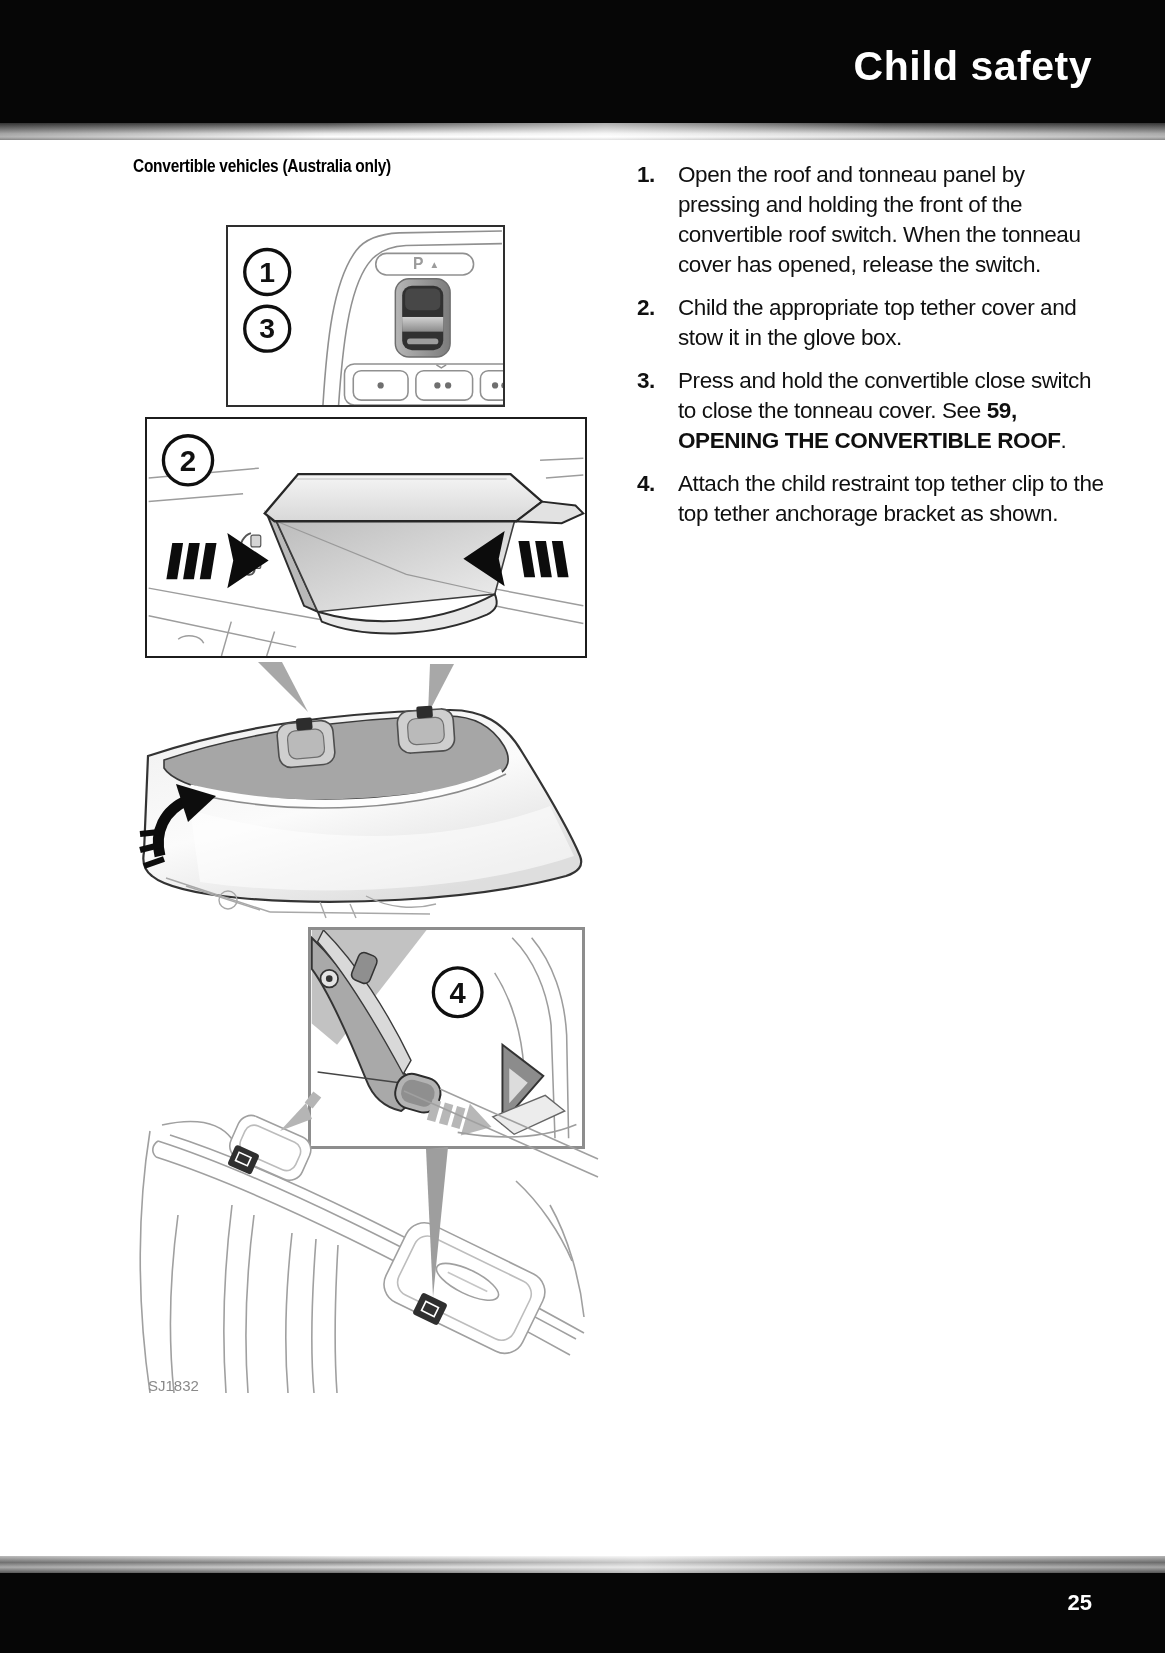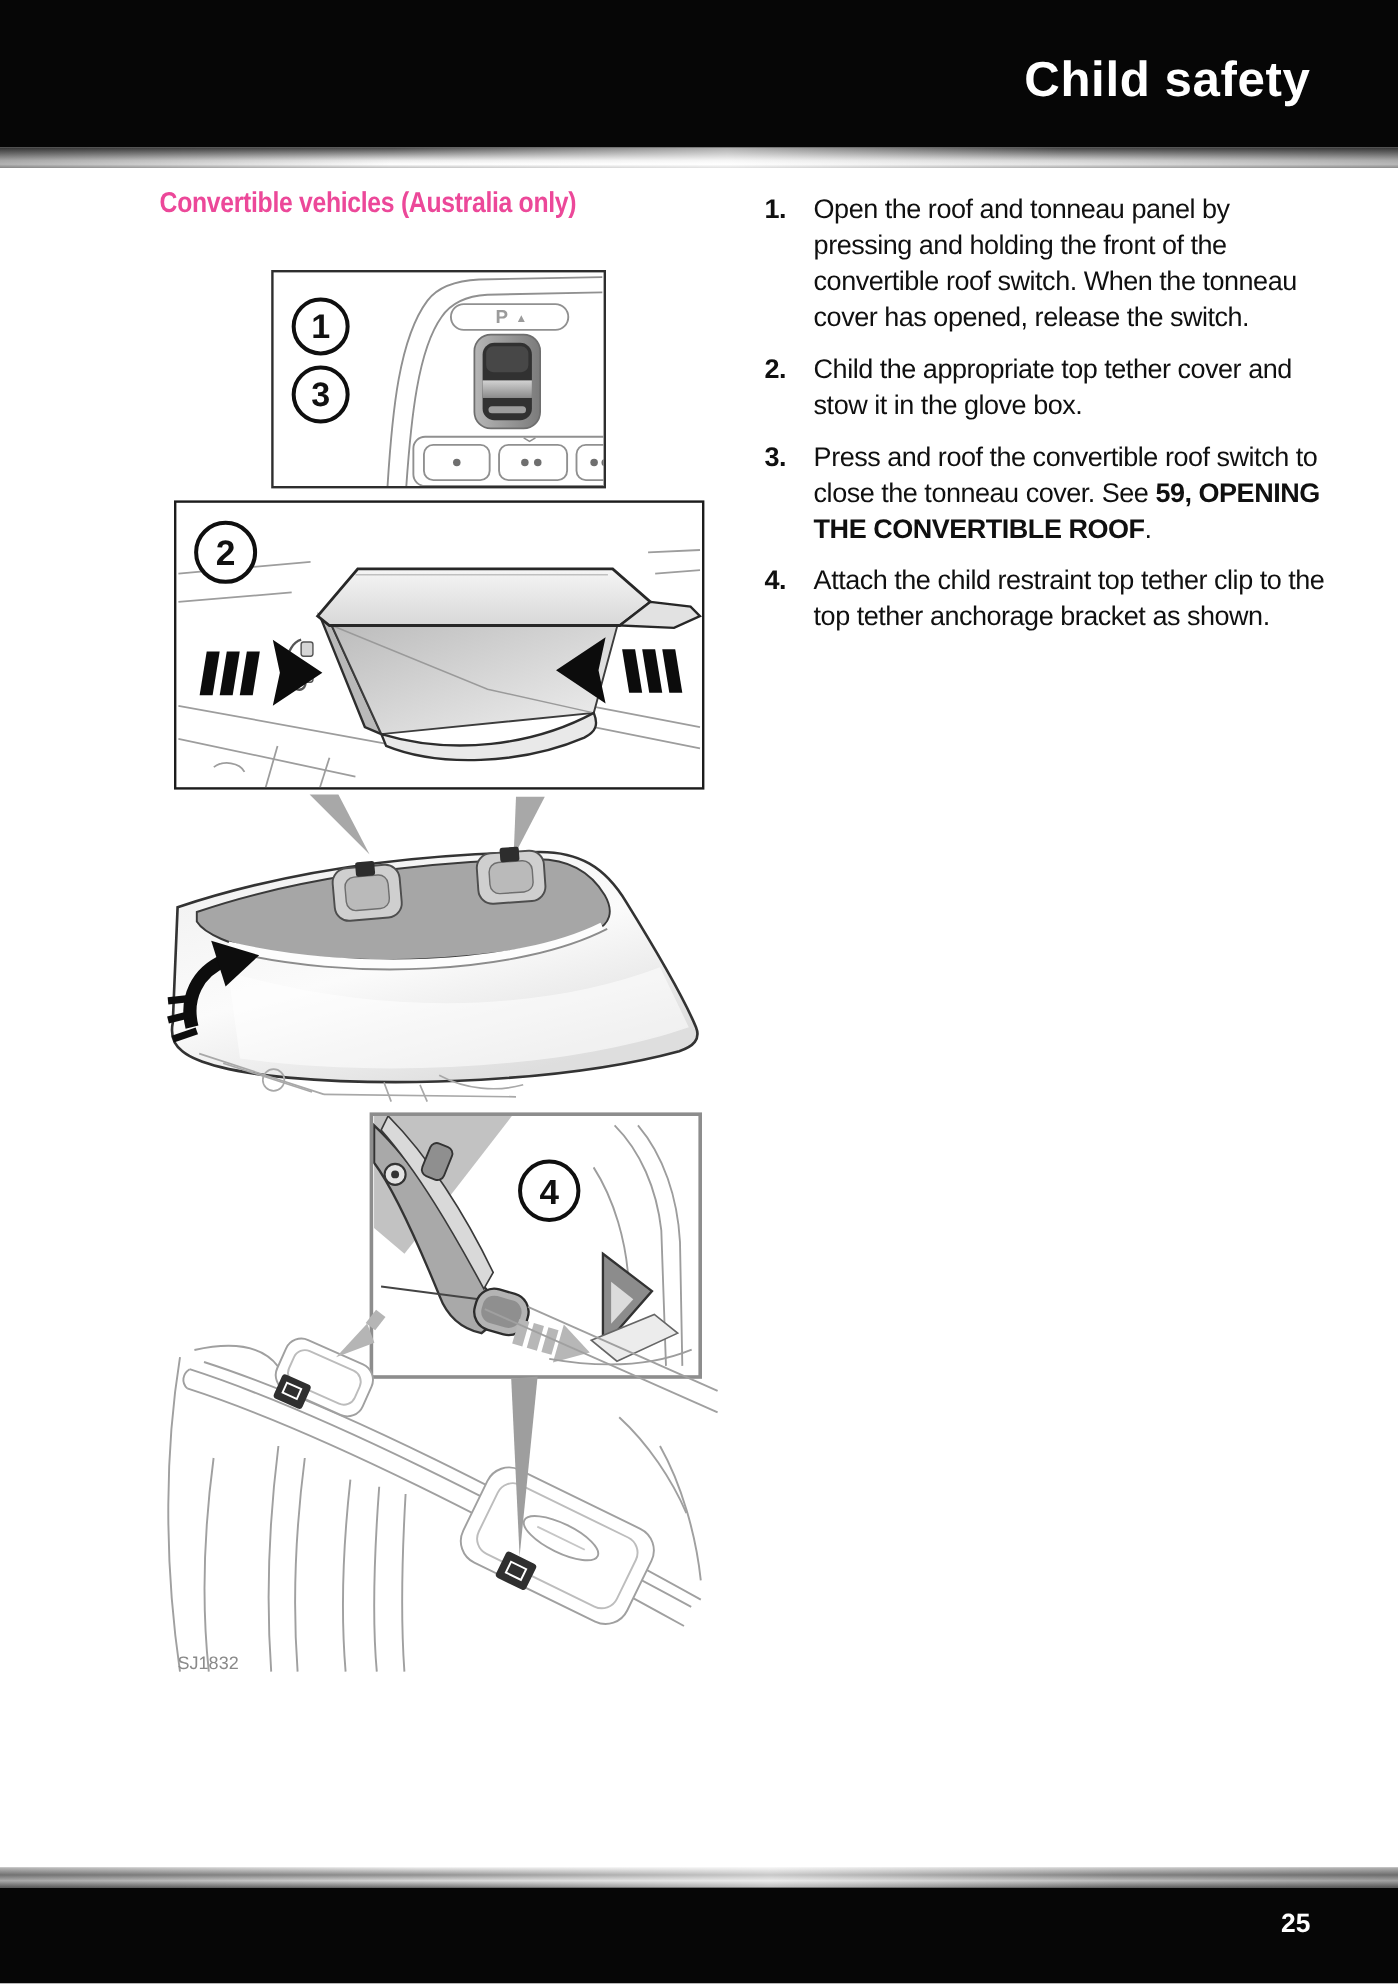--- a/index.html
+++ b/index.html
@@ -31,21 +31,21 @@
       linear-gradient(180deg,#f0f0f0 0%,#919191 38%,#d8d8d8 66%,#707070 100%);
   }
   .footer {
     position:absolute; left:0; top:1573px; width:100%; height:91px; background:#060606;
   }
   .footer .pagenum {
     position:absolute; right:73px; top:17px; color:#fff; font-weight:bold; font-size:22px;
   }
   .section-heading {
     position:absolute; left:133px; top:156px; margin:0;
-    font-size:24px; font-weight:bold; white-space:nowrap; color:#ec4899;
+    font-size:18px; font-weight:bold; white-space:nowrap; color:#000000;
   }
   .section-heading .squeeze {
     display:inline-block; transform:scaleX(.86); transform-origin:0 50%; letter-spacing:-0.3px;
   }
   .steps {
     position:absolute; left:637px; top:160px; width:470px;
     font-size:22.5px; line-height:30px; letter-spacing:-0.4px; color:#101010;
   }
   .step { display:flex; margin-bottom:13px; }
   .step .num { width:41px; flex:none; font-weight:bold; }
@@ -77,21 +77,21 @@
     <div class="step">
       <span class="num">1.</span>
       <span class="txt"><span>Open the roof and tonneau panel by pressing and holding the front of the convertible roof switch. When the tonneau cover has opened, release the switch.</span><b></b><span></span></span>
     </div>
     <div class="step">
       <span class="num">2.</span>
       <span class="txt"><span>Child the appropriate top tether cover and stow it in the glove box.</span><b></b><span></span></span>
     </div>
     <div class="step">
       <span class="num">3.</span>
-      <span class="txt"><span>Press and roof the convertible roof switch to close the tonneau cover. See </span><b>59, OPENING THE CONVERTIBLE ROOF</b><span>.</span></span>
+      <span class="txt"><span>Press and hold the convertible close switch to close the tonneau cover. See </span><b>59, OPENING THE CONVERTIBLE ROOF</b><span>.</span></span>
     </div>
     <div class="step">
       <span class="num">4.</span>
       <span class="txt"><span>Attach the child restraint top tether clip to the top tether anchorage bracket as shown.</span><b></b><span></span></span>
     </div>
   </div>
 
   <div class="fig" id="figA">
     <svg viewBox="0 0 279 182">
       <defs>

